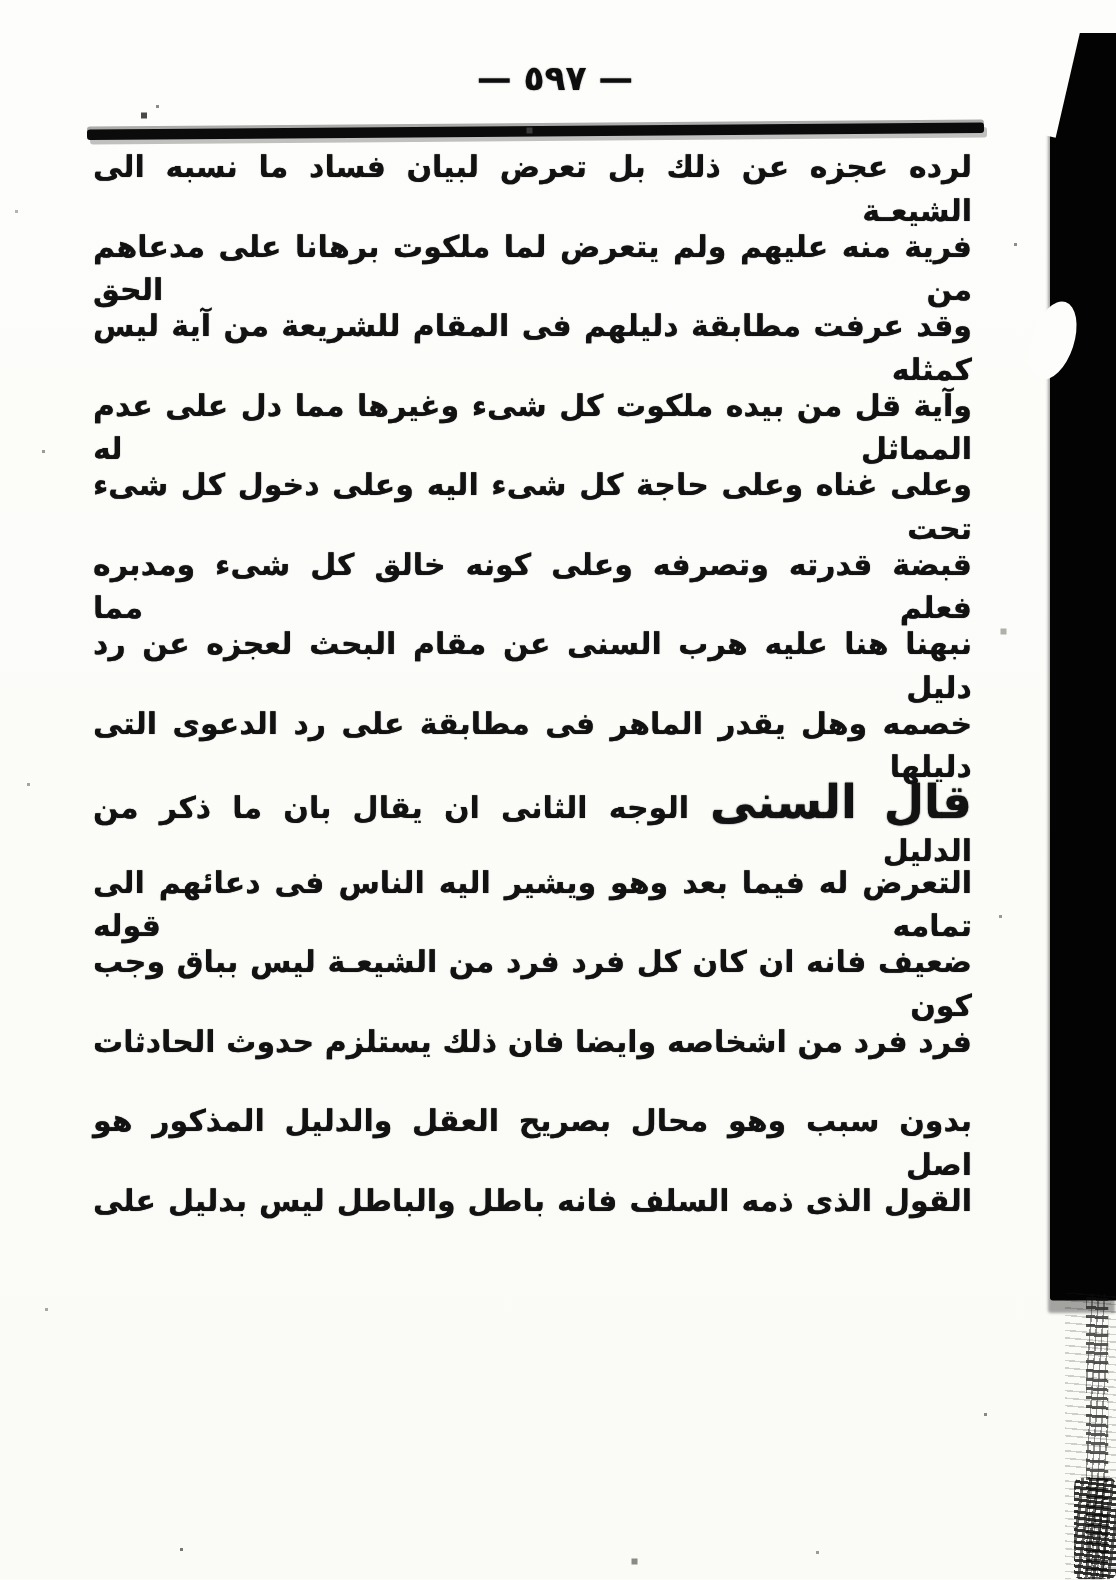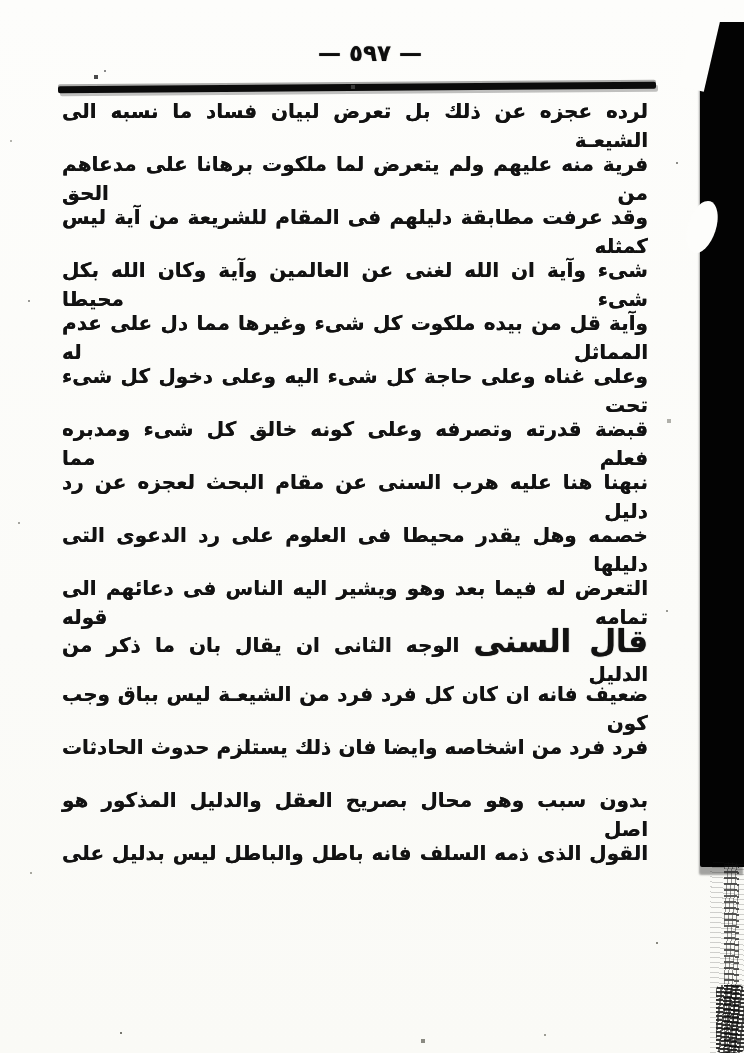--- a/index.html
+++ b/index.html
@@ -140,31 +140,30 @@
 <div class="scan-page">
 
   <div class="page-number">— ٥٩٧ —</div>
 
   <div class="header-rule"></div>
 
   <div class="text-block">
     <div class="line">لرده عجزه عن ذلك بل تعرض لبيان فساد ما نسبه الى الشيعـة</div>
     <div class="line">فرية منه عليهم ولم يتعرض لما ملكوت برهانا على مدعاهم من الحق</div>
     <div class="line">وقد عرفت مطابقة دليلهم فى المقام للشريعة من آية ليس كمثله</div>
-    <div class="line">شىء وآية ان الله لغنى عن العالمين وآية وكان الله بكل شىء محيطا</div>
     <div class="line">وآية قل من بيده ملكوت كل شىء وغيرها مما دل على عدم المماثل له</div>
     <div class="line">وعلى غناه وعلى حاجة كل شىء اليه وعلى دخول كل شىء تحت</div>
     <div class="line">قبضة قدرته وتصرفه وعلى كونه خالق كل شىء ومدبره فعلم مما</div>
     <div class="line">نبهنا هنا عليه هرب السنى عن مقام البحث لعجزه عن رد دليل</div>
-    <div class="line">خصمه وهل يقدر محيطا فى العلوم على رد الدعوى التى دليلها</div>
-    <div class="line">التعرض له فيما بعد وهو ويشير اليه الناس فى دعائهم الى تمامه قوله</div>
+    <div class="line">خصمه وهل يقدر الماهر فى مطابقة على رد الدعوى التى دليلها</div>
     <div class="line">
       <span class="speaker-label">قال السنى</span> 
       <span>الوجه الثانى ان يقال بان ما ذكر من الدليل</span>
     </div>
+    <div class="line">التعرض له فيما بعد وهو ويشير اليه الناس فى دعائهم الى تمامه قوله</div>
     <div class="line">ضعيف فانه ان كان كل فرد فرد من الشيعـة ليس بباق وجب كون</div>
     <div class="line">فرد فرد من اشخاصه وايضا فان ذلك يستلزم حدوث الحادثات</div>
     <div class="line">بدون سبب وهو محال بصريح العقل والدليل المذكور هو اصل</div>
     <div class="line">القول الذى ذمه السلف فانه باطل والباطل ليس بدليل على</div>
   </div>
 
   <div class="binding-shadow"></div>
   <div class="binding-top-wedge"></div>
   <div class="binding-notch"></div>
   <div class="scan-streak-halo"></div>

